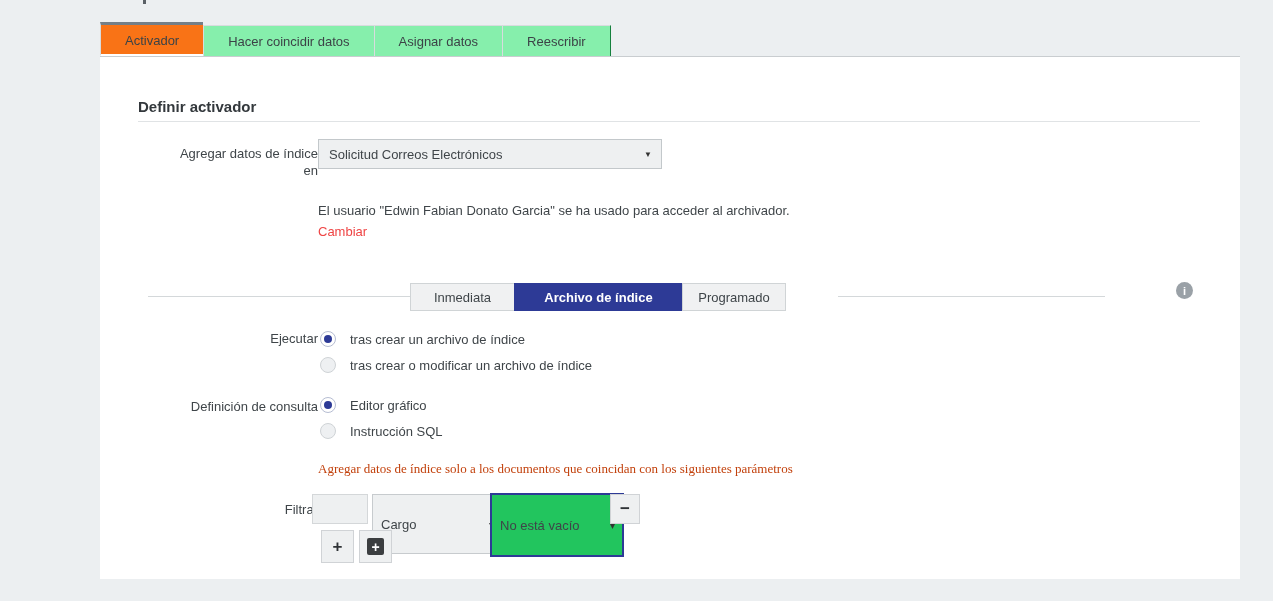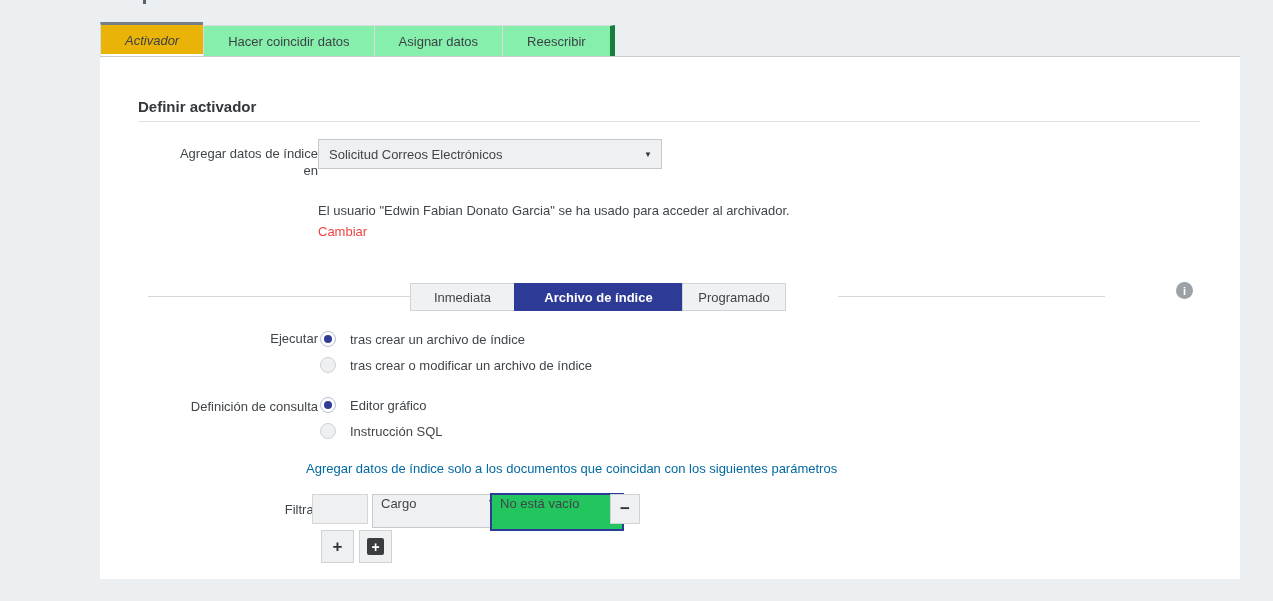--- a/index.html
+++ b/index.html
@@ -14,24 +14,24 @@
   
   .top-fragment{left:143px;top:0;width:3px;height:4px;background:#5a6066;}
 
   
   .tabstrip{left:100px;top:22px;height:35px;display:flex;align-items:stretch;}
   .tab{
     background:#86efac;border:1px solid #d8dcde;border-bottom:none;border-right:none;
     margin-top:3px;padding:0 24px;display:flex;align-items:center;
     color:#3c4347;cursor:pointer;white-space:nowrap;
   }
-  .tab:last-child{border-right:5px solid #15803d;justify-content:center;}
+  .tab:last-child{border-right:1px solid #15803d;justify-content:center;}
   .tab.active{
-    margin-top:0;border-top:3px solid #747f88;background:#eab308;
-    position:relative;z-index:3;height:33px;box-sizing:border-box;font-style:italic;
+    margin-top:0;border-top:3px solid #747f88;background:#f97316;
+    position:relative;z-index:3;height:33px;box-sizing:border-box;
   }
   .strip-bottom-line{left:100px;top:56px;width:1140px;height:1px;background:#c9cdd0;z-index:1;}
   .tab.active::after{content:"";position:absolute;left:0;right:0;bottom:-1px;height:2px;background:#fff;}
 
   
   .panel{left:100px;top:57px;width:1140px;height:522px;background:#ffffff;}
   .panel > *{position:absolute;}
 
   .section-title{left:38px;top:41px;font-size:15px;font-weight:bold;color:#33383c;}
   .section-rule{left:38px;top:64px;width:1062px;height:1px;background:#e0e3e5;}
@@ -83,26 +83,26 @@
   .r1{left:220px;top:274px;}
   .r2{left:220px;top:300px;}
   .r3{left:220px;top:340px;}
   .r4{left:220px;top:366px;}
   .opt-label{left:250px;color:#3f4549;}
   .o1{top:275px;}
   .o2{top:301px;}
   .o3{top:341px;}
   .o4{top:367px;}
 
-  .note{left:206px;top:404px;color:#0369a1;}
+  .note{left:218px;top:404px;color:#c2410c;font-family:Liberation Serif, serif;}
 
   .fbox{box-sizing:border-box;background:#eef0f1;border:1px solid #d4d7d9;}
   .filter-input{left:212px;top:437px;width:56px;height:30px;cursor:text;}
   .fselect{
-    display:flex;padding:1px 8px;color:#3f4549;cursor:pointer;
+    display:flex;align-items:center;padding:14px 8px;color:#3f4549;cursor:pointer;
     position:absolute;
   }
   .fselect .arrow{position:absolute;right:7px;font-size:10px;color:#333;}
   .sel-field{left:272px;top:437px;width:112px;height:30px;background:#eef0f1;border:1px solid #c7cbce;}
   .sel-op{left:390px;top:436px;width:114px;height:32px;background:#22c55e;border:2px solid #2d3a96;}
   .btn{
     box-sizing:border-box;background:#eef0f1;border:1px solid #d0d3d6;
     display:flex;align-items:center;justify-content:center;cursor:pointer;
     color:#2f3336;font-size:17px;
   }

